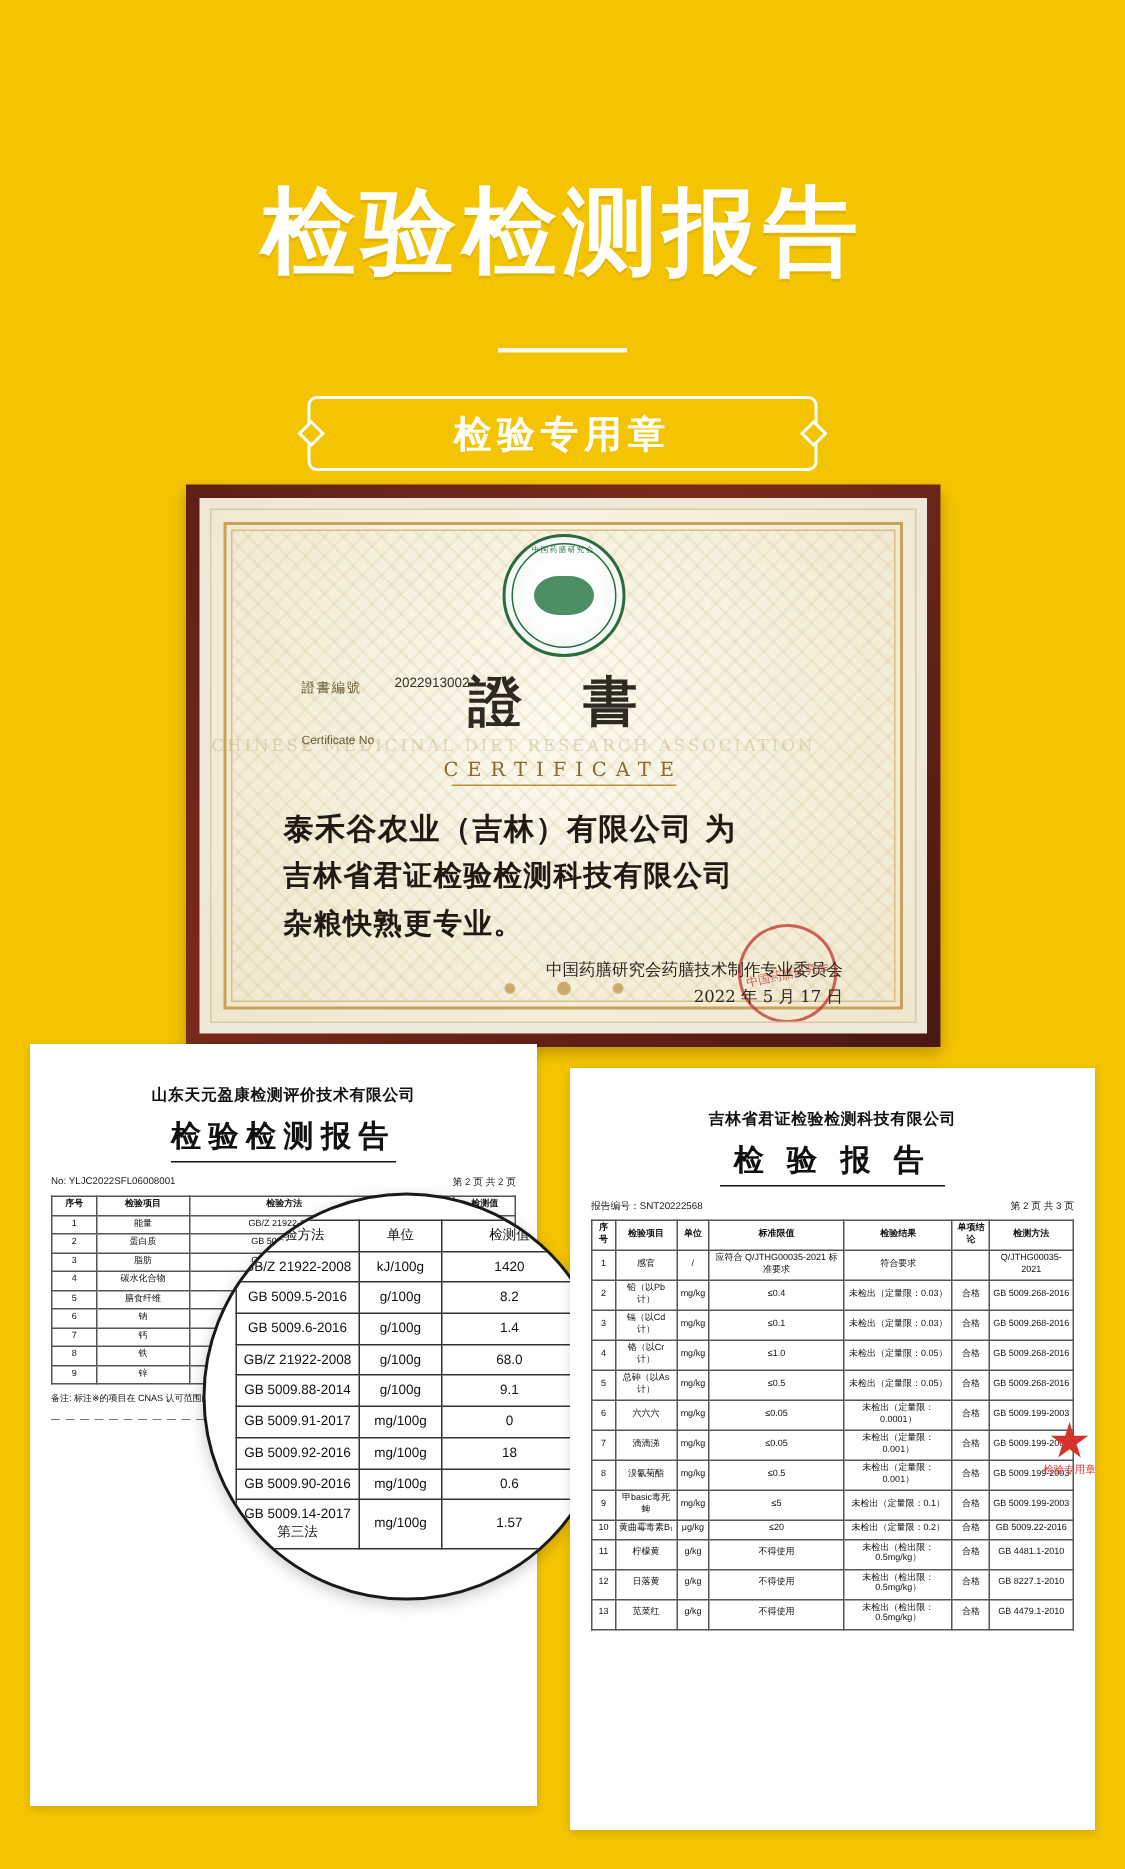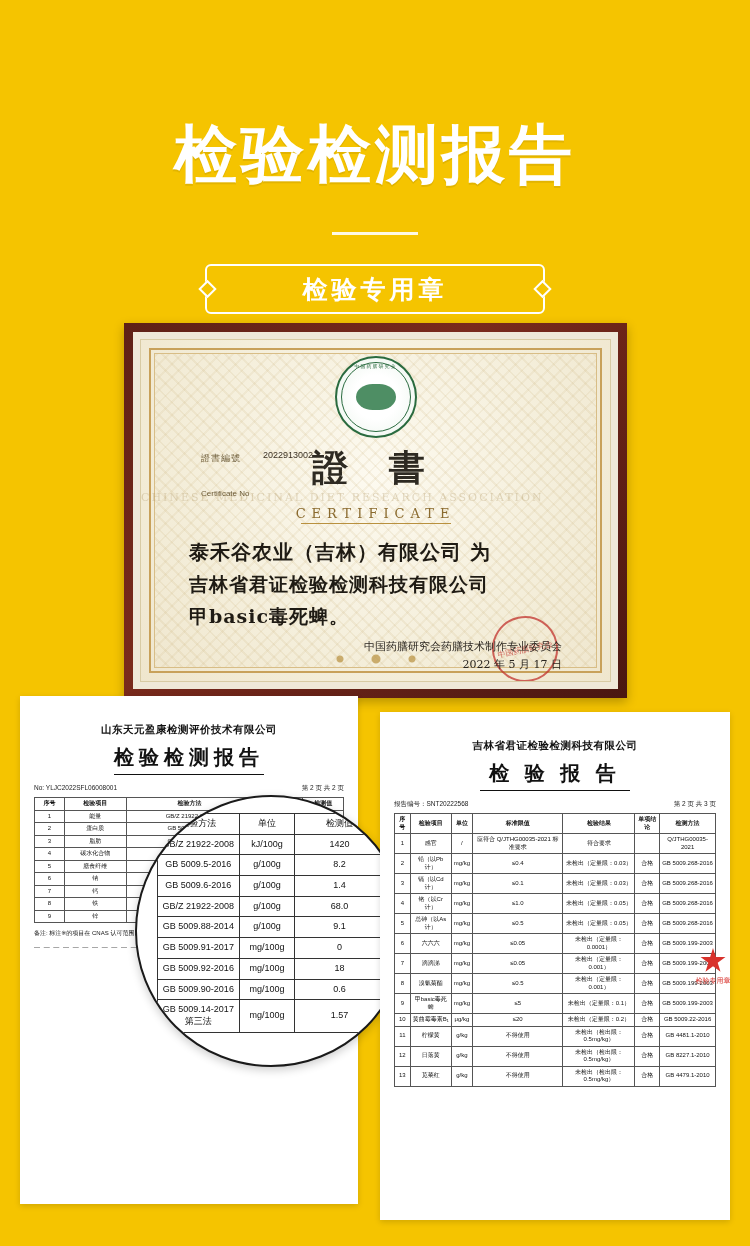--- a/index.html
+++ b/index.html
@@ -254,21 +254,21 @@
         <div class="cert-no-label">證書編號</div>
         <div class="cert-no-en">Certificate No</div>
         <div class="cert-no-val">2022913002</div>
 
         <div class="cert-title">證 書</div>
         <div class="cert-title-en">CERTIFICATE</div>
 
         <div class="cert-body">
           <div class="l1">泰禾谷农业（吉林）有限公司 为</div>
           <div>吉林省君证检验检测科技有限公司</div>
-          <div>甲basic毒死蜱。</div>
+          <div>杂粮快熟更专业。</div>
         </div>
 
         <div class="cert-seal">
           <span>中国药膳研究会</span>
         </div>
 
         <div class="cert-sign">
           <div>中国药膳研究会药膳技术制作专业委员会</div>
           <div>2022 年 5 月 17 日</div>
         </div>

